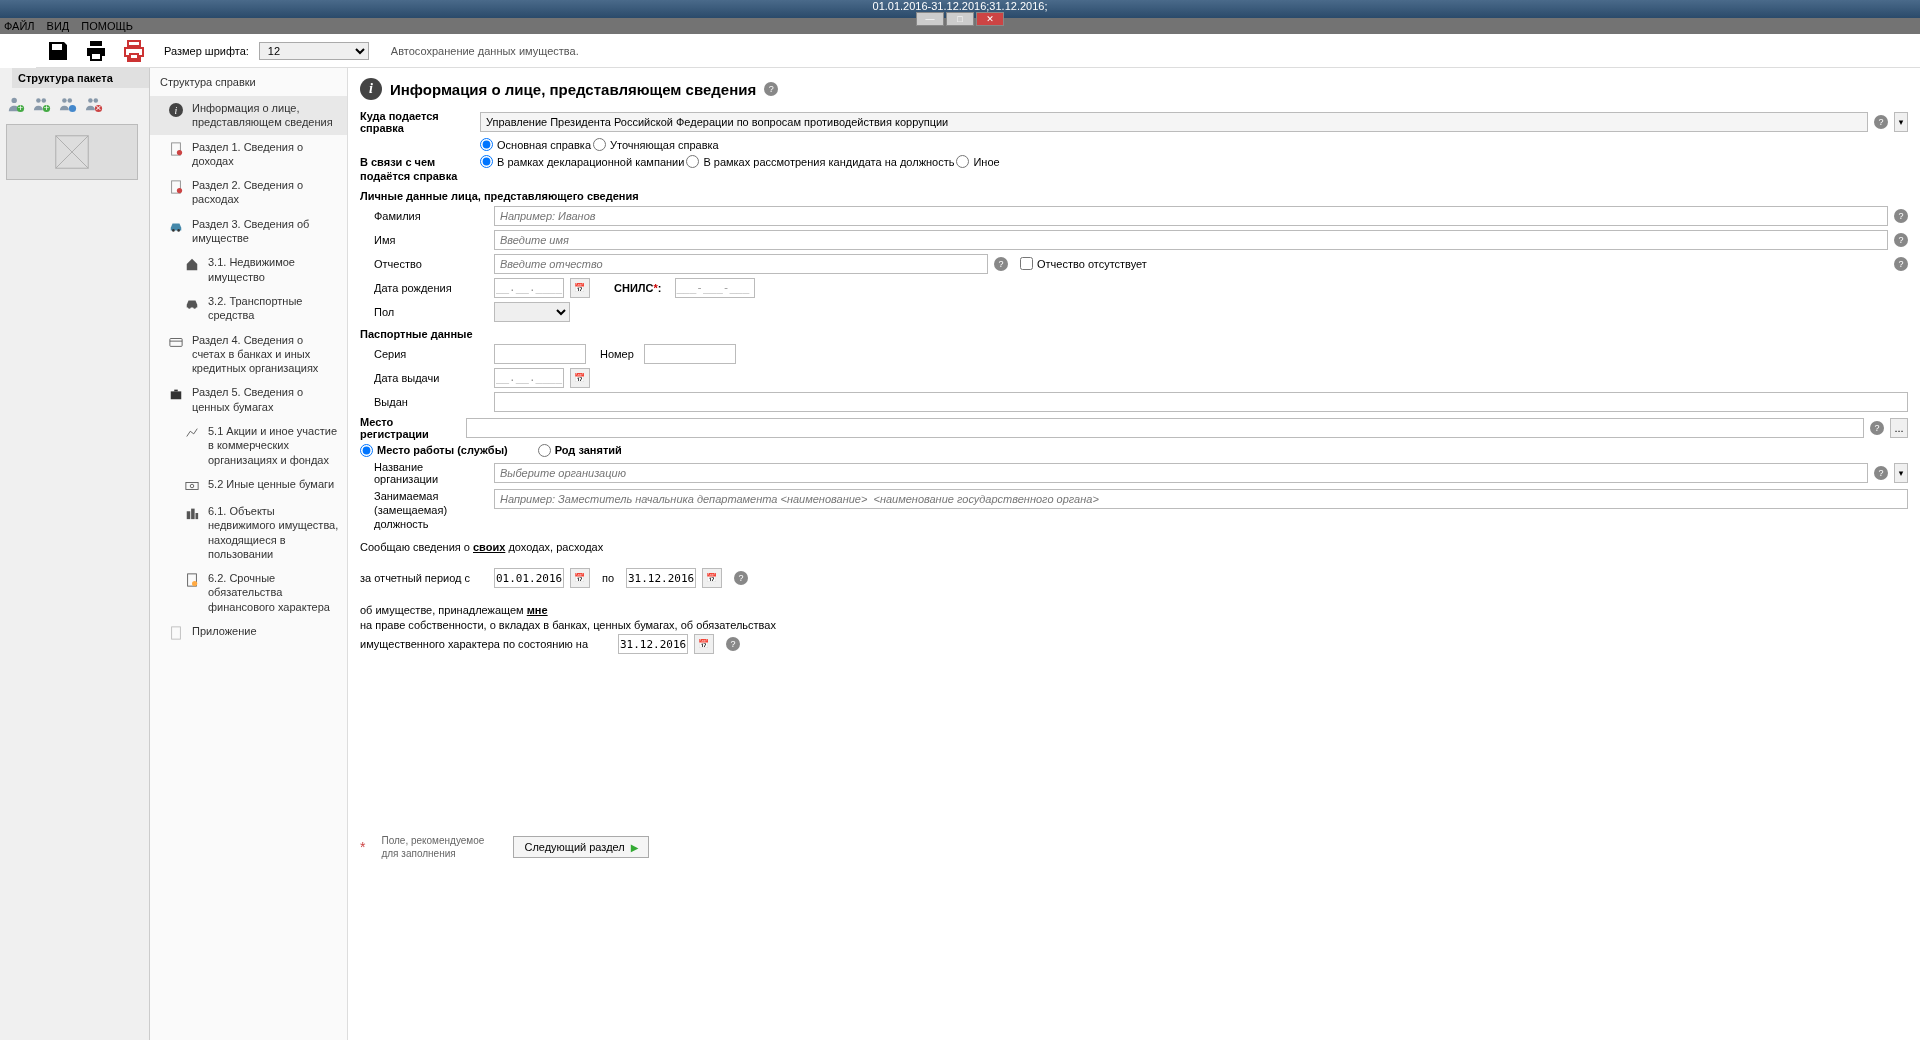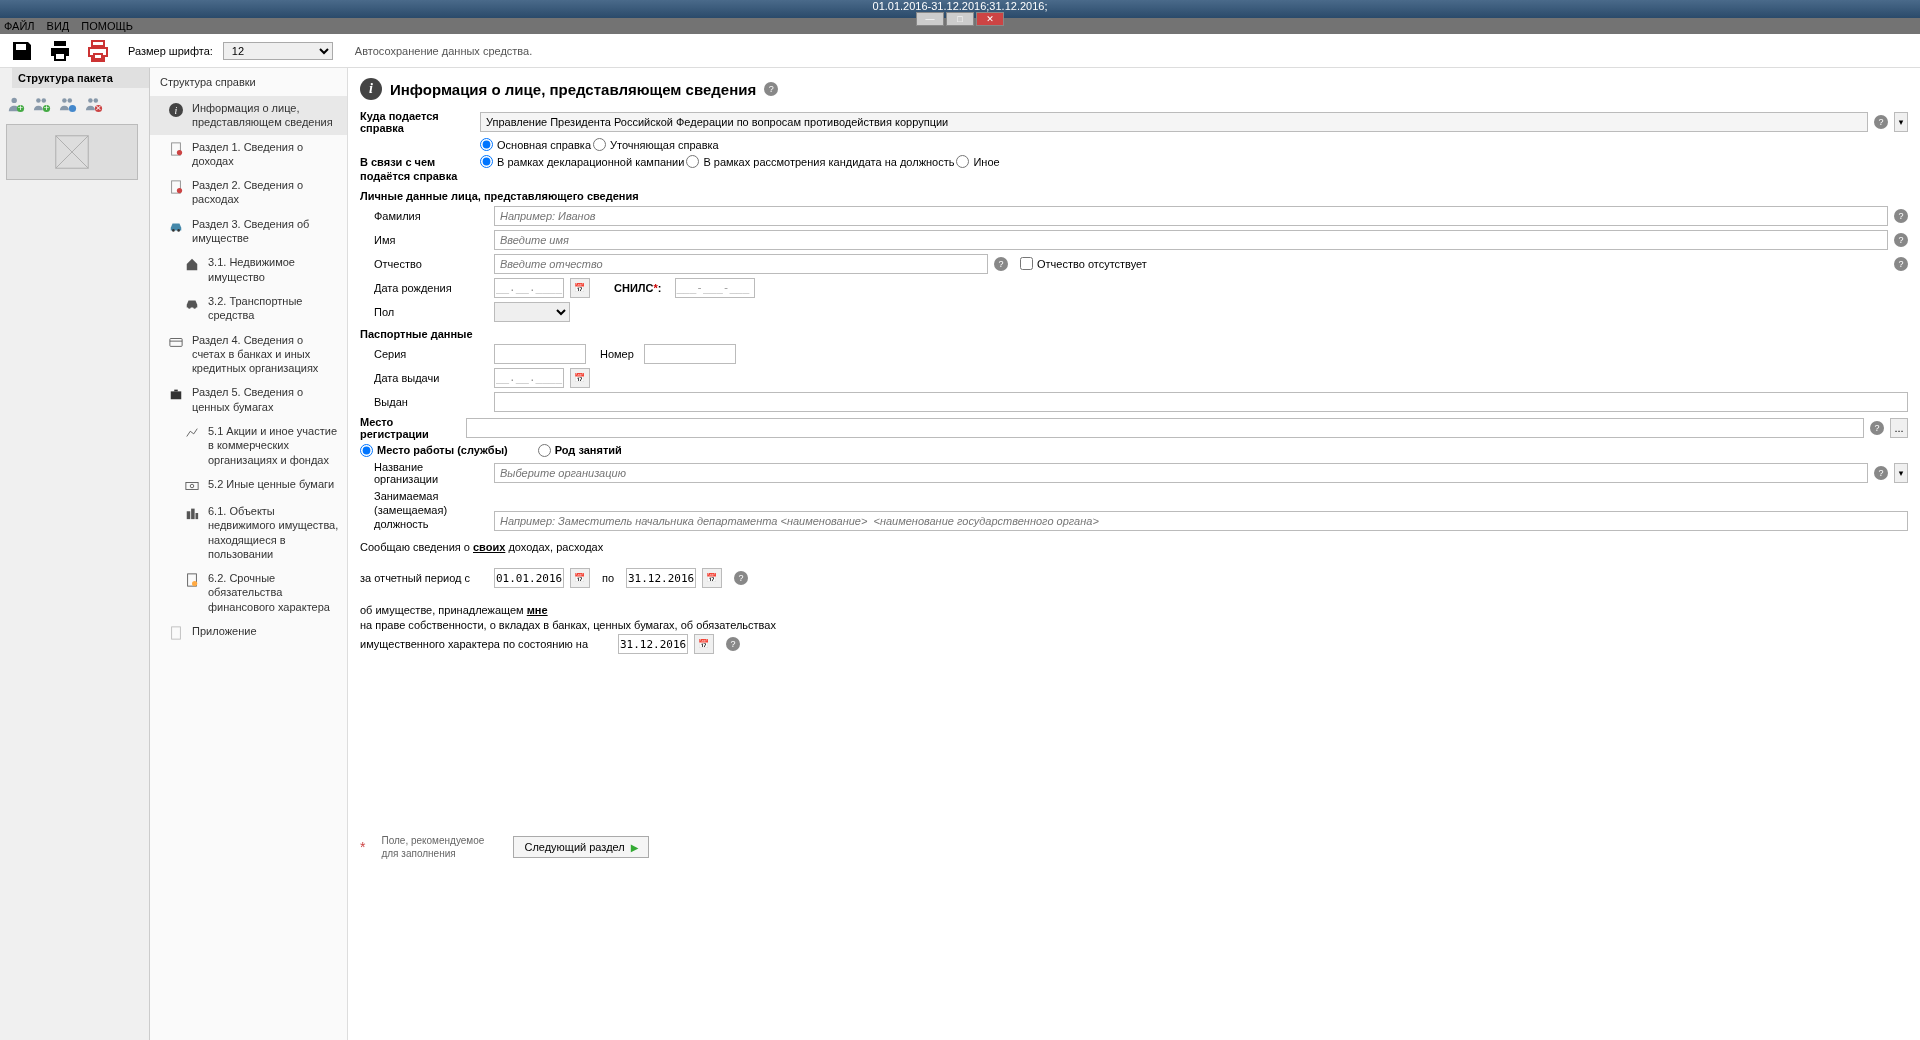--- a/index.html
+++ b/index.html
@@ -5,21 +5,21 @@
 * { margin: 0; padding: 0; box-sizing: border-box; font-family: Tahoma, Arial, sans-serif; font-size: 11px; }
 body { background: #fff; overflow: hidden; }
 .titlebar { height: 18px; background: linear-gradient(#4a6a8a, #2a4a6a); display: flex; align-items: center; padding: 0 4px; color: #fff; flex-direction: column; }
 .titlebar-icon { width: 12px; height: 12px; background: #8a4; margin-right: 4px; border-radius: 2px; }
 .titlebar-text { flex: 1; font-size: 11px; }
 .win-btns { display: flex; gap: 2px; }
 .win-btn { width: 28px; height: 14px; background: #ccc; border: 1px solid #888; display: flex; align-items: center; justify-content: center; cursor: pointer; font-size: 9px; }
 .win-btn.close { background: #c44; color: #fff; }
 .menubar { height: 16px; background: #737373; display: flex; align-items: center; padding: 0 4px; gap: 12px; font-size: 10px; }
 .menubar span { cursor: pointer; }
-.toolbar { height: 34px; background: #fff; border-bottom: 1px solid #ddd; display: flex; align-items: center; padding: 0 8px; gap: 10px; }
+.toolbar { height: 34px; background: #fff; border-bottom: 1px solid #ddd; display: flex; align-items: center; padding: 0 8px; gap: 10px; margin-left: 36px; }
 .tb-icon { width: 28px; height: 28px; display: flex; align-items: center; justify-content: center; cursor: pointer; }
 .tb-icon svg { width: 24px; height: 24px; }
 .fontsize-label { margin-left: 6px; }
 .fontsize-select { width: 110px; height: 18px; border: 1px solid #aaa; padding: 0 4px; }
 .autosave { margin-left: 12px; color: #555; }
 .main { display: flex; height: calc(100vh - 68px); }
 .left-panel { width: 150px; background: #f0f0f0; border-right: 1px solid #ccc; }
 .left-header { font-weight: bold; padding: 4px 6px; background: #e0e0e0; font-size: 11px; margin-left: 12px; }
 .left-icons { display: flex; gap: 6px; padding: 6px; }
 .left-icons .pi { width: 20px; height: 20px; display: flex; align-items: center; justify-content: center; cursor: pointer; }
@@ -95,21 +95,21 @@
         <path d="M6 2h12v5H6V2zm-3 7h18v8h-3v5H6v-5H3V9zm5 6v5h8v-5H8z"></path>
       </svg>
   </div>
   <div class="tb-icon">
     <svg viewBox="0 0 24 24" fill="none" stroke="#c33" stroke-width="2">
         <path d="M6 2h12v5H6V2zm-3 7h18v8h-3v5H6v-5H3V9zm5 6v5h8v-5H8z"></path>
       </svg>
   </div>
   <span class="fontsize-label">Размер шрифта:</span>
   <select class="fontsize-select"><option>12</option></select>
-  <span class="autosave">Автосохранение данных средства.</span>
+  <span class="autosave">Автосохранение данных имущества.</span>
 </div>
 
 <div class="main">
   <div class="left-panel">
     <div class="left-header">Структура пакета</div>
     <div class="left-icons">
       <div class="pi">
           <svg width="18" height="18" viewBox="0 0 20 20">
             <circle cx="8" cy="6" r="3" fill="#89a"></circle>
             <path d="M2 18c0-4 3-6 6-6s6 2 6 6" fill="#89a"></path>
@@ -393,21 +393,21 @@
         </label>
     </div>
 
     <div class="indent">
       <div class="row">
         <div class="label">Название организации</div>
         <input class="text-input" placeholder="Выберите организацию" style="">
         <div class="help-ic">?</div>
         <div class="expand-btn">▾</div>
       </div>
-      <div class="row" style="align-items:flex-end">
+      <div class="row" style="align-items:flex-start">
         <div class="label" style="line-height:1.3">Занимаемая (замещаемая) должность</div>
         <input class="text-input" placeholder="Например: Заместитель начальника департамента &lt;наименование&gt;  &lt;наименование государственного органа&gt;" style="">
       </div>
     </div>
 
     <div style="margin-top:10px">
       <div class="declare-line"><span>Сообщаю сведения о </span><u>своих</u><span> доходах, расходах</span></div>
       <div class="row">
         <span>за отчетный период с</span>
         <span style="width:12px"></span>

